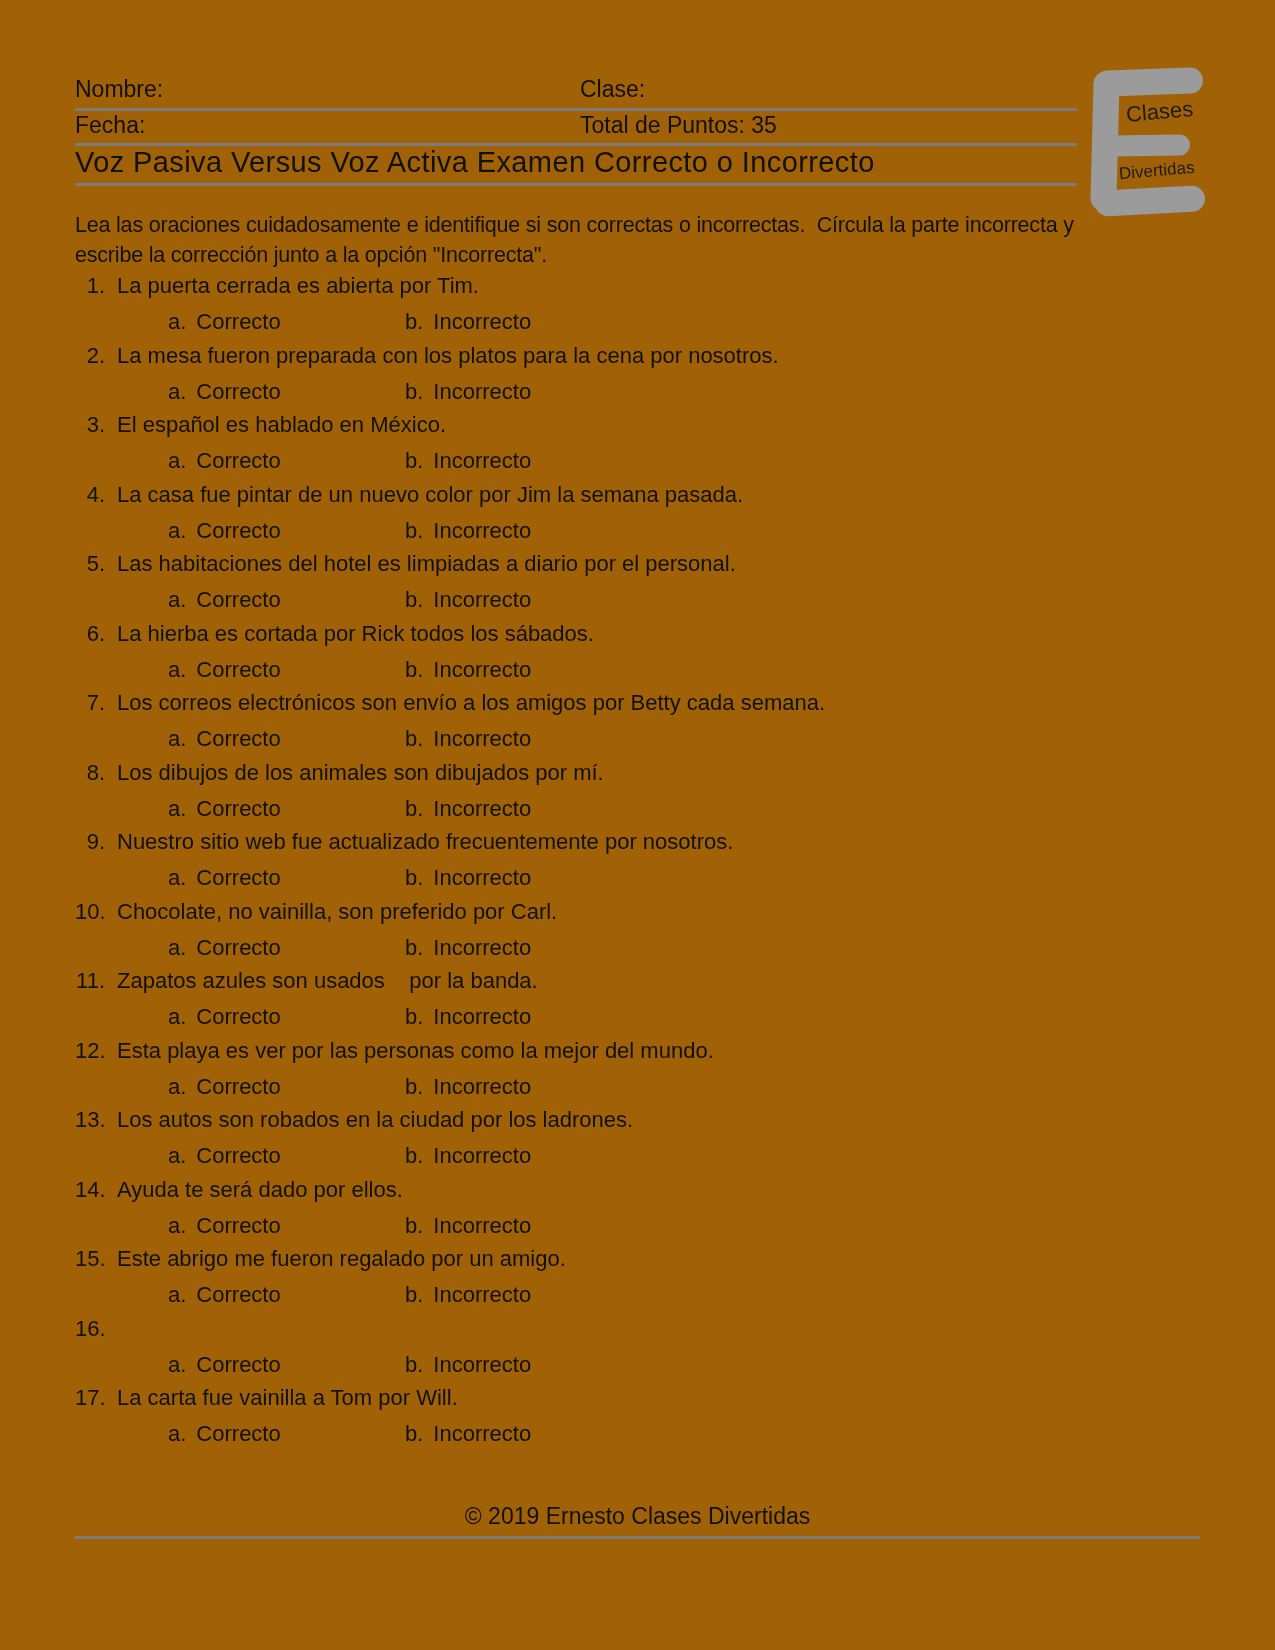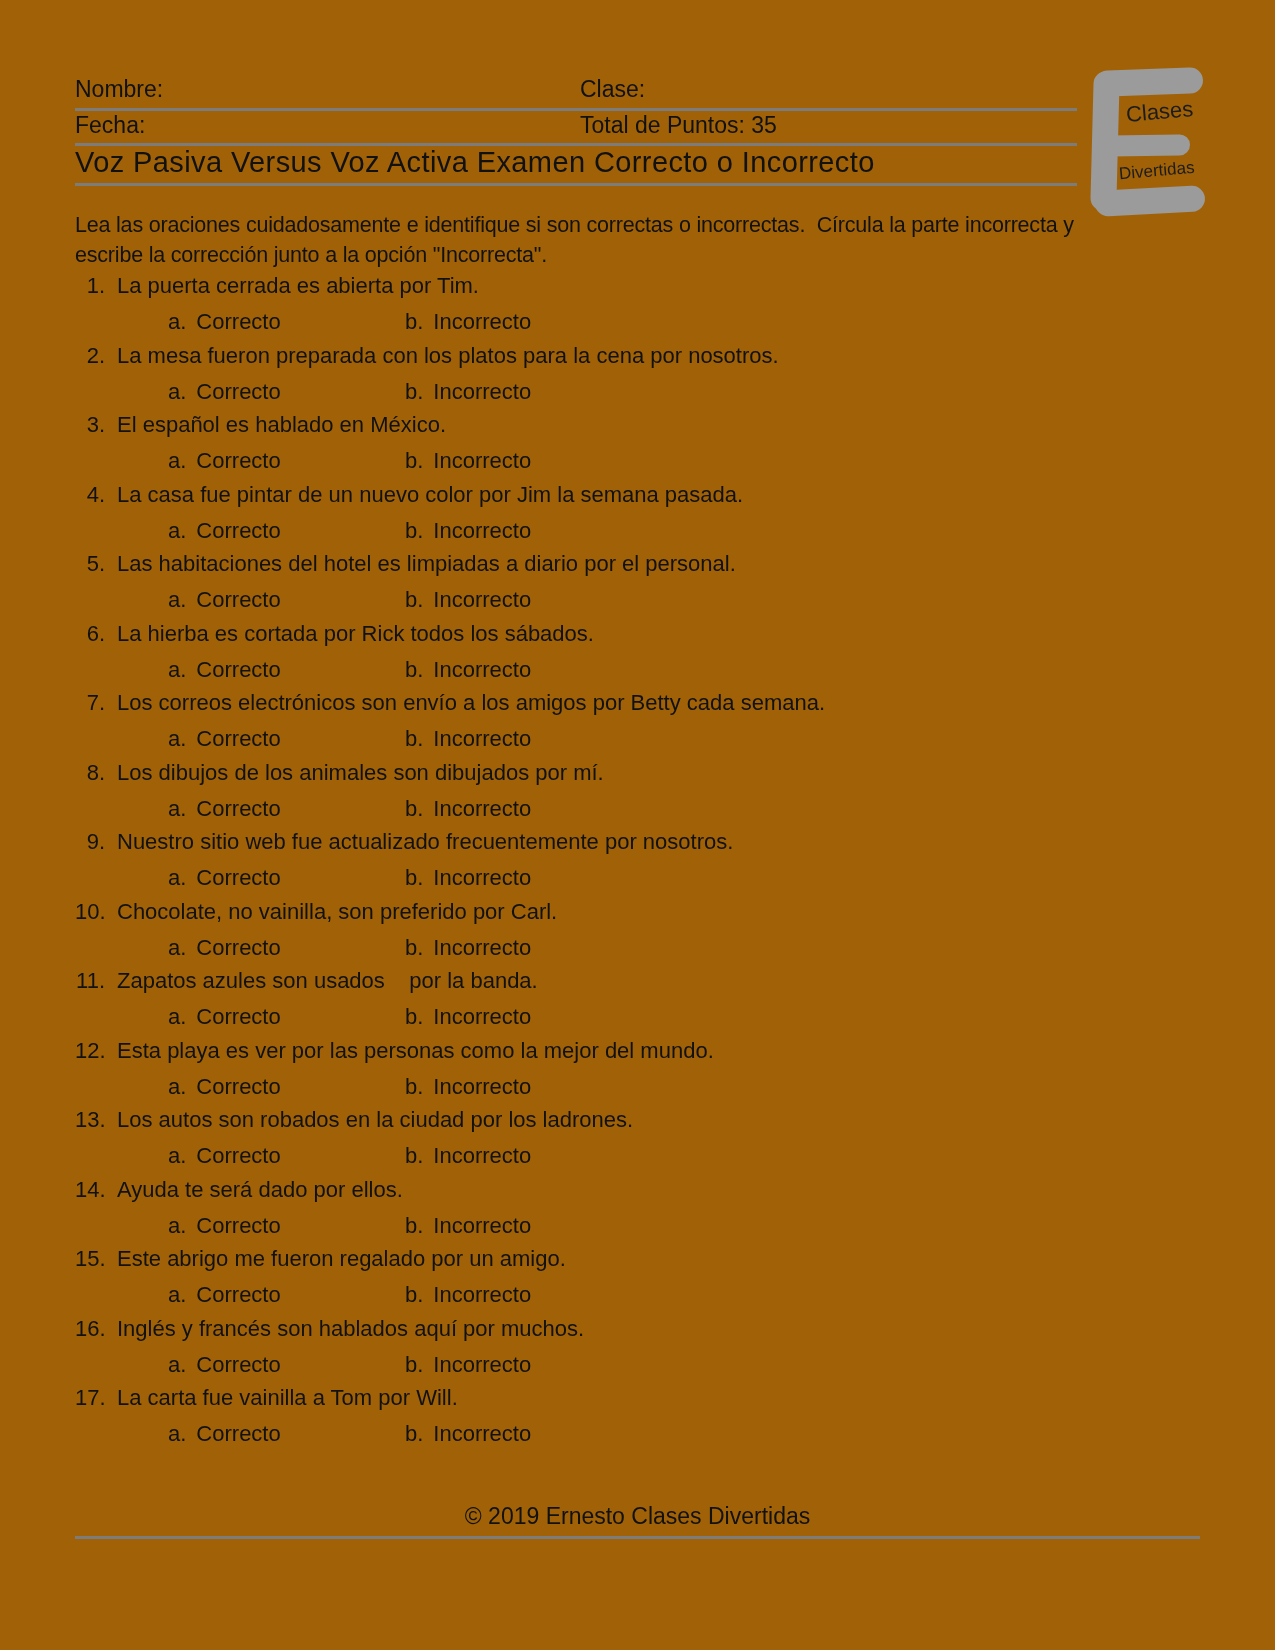--- a/index.html
+++ b/index.html
@@ -247,21 +247,20 @@
       <span class="q-text">Este abrigo me fueron regalado por un amigo.</span>
     </div>
     <div class="q-opts">
       <span class="opt opt-a"><span>a.</span><span class="opt-word">Correcto</span></span><span class="opt opt-b"><span>b.</span><span class="opt-word">Incorrecto</span></span>
     </div>
   </div>
 
   <div class="q">
     <div class="q-line">
       <span class="q-num">16.</span>
-      <span class="q-text">Inglés y francés son hablados aquí por muchos.</span>
     </div>
     <div class="q-opts">
       <span class="opt opt-a"><span>a.</span><span class="opt-word">Correcto</span></span><span class="opt opt-b"><span>b.</span><span class="opt-word">Incorrecto</span></span>
     </div>
   </div>
 
   <div class="q">
     <div class="q-line">
       <span class="q-num">17.</span>
       <span class="q-text">La carta fue vainilla a Tom por Will.</span>

